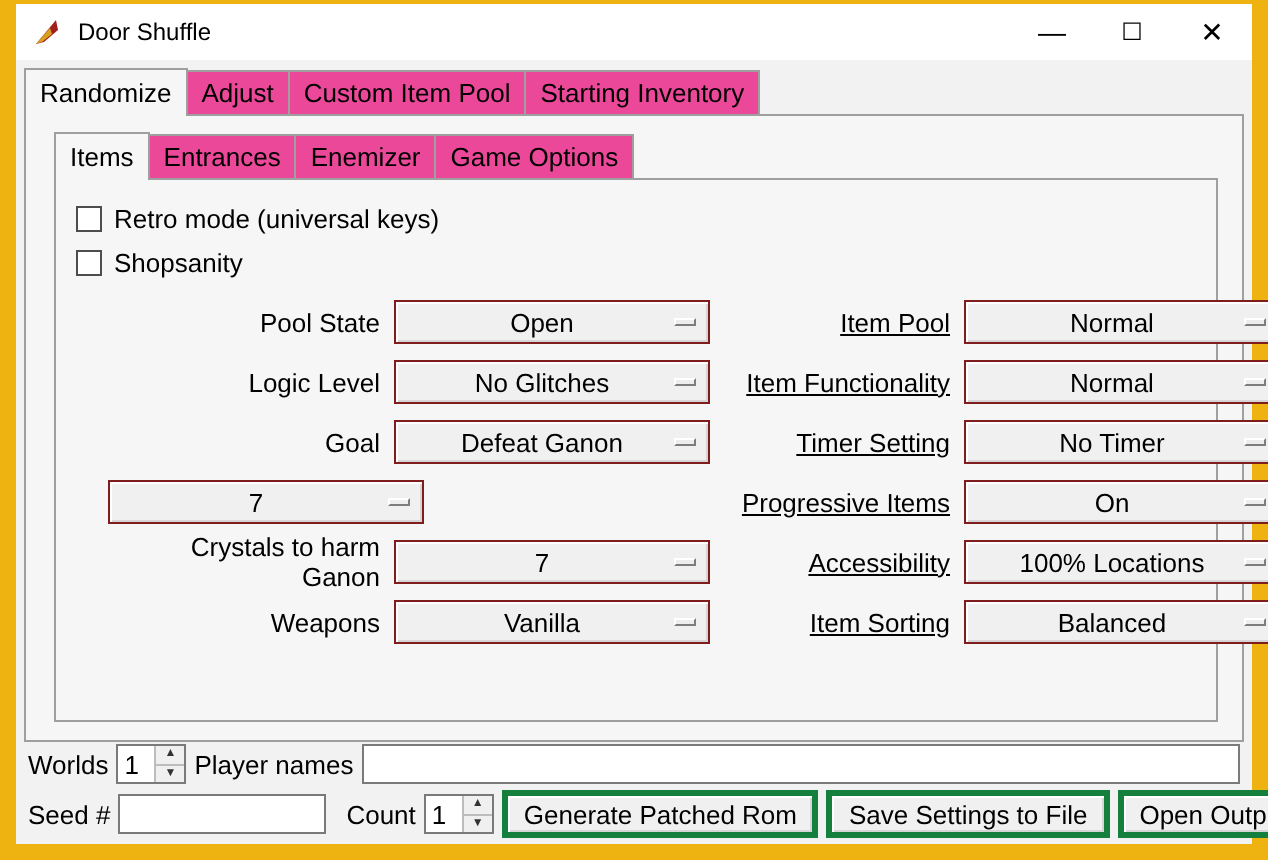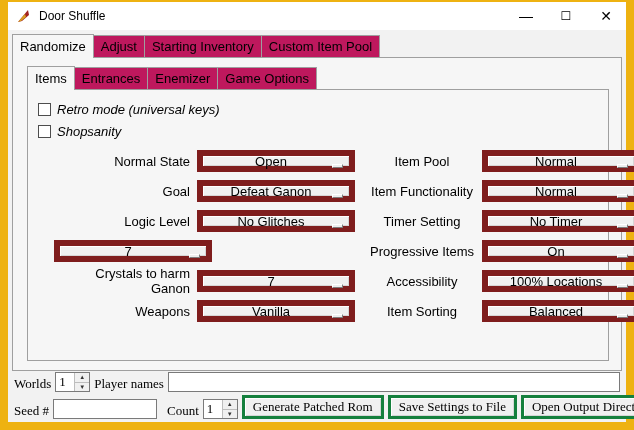--- a/index.html
+++ b/index.html
@@ -19,49 +19,49 @@
   .titlebar .title { font-size:12px; margin-left:7px; white-space:nowrap; }
   .win-controls { margin-left:auto; display:flex; height:100%; }
   .win-btn { width:40px; height:100%; display:flex; align-items:center; justify-content:center;
              font-size:14px; line-height:1; cursor:default; user-select:none; }
   .win-btn.max { font-size:12px; }
   
   .content { flex:1; background:#f2f2f2; display:flex; flex-direction:column;
              padding:4px 4px 2px 4px; min-height:0; }
   
   .tabs { display:flex; align-items:flex-end; position:relative; z-index:2; }
-  .tab { padding:3px 7px 3px 7px; background:#be185d; border:1px solid #9f9f9f;
+  .tab { padding:3px 7px 3px 7px; background:#ec4899; border:1px solid #9f9f9f;
          border-bottom:none; margin-right:-1px; white-space:nowrap; cursor:default; }
   .tab.selected { background:#f6f6f6; padding-top:4px; padding-bottom:4px; margin-bottom:-1px; z-index:3; position:relative; }
   .pane { border:1px solid #9f9f9f; background:#f6f6f6; position:relative; z-index:1; }
   .main-pane { height:314px; box-sizing:border-box; padding:8px 12px 0 14px; }
   .sub-pane { height:272px; box-sizing:border-box; padding:8px 6px 0 8px; }
   
-  .check-row { display:flex; align-items:center; height:22px; margin-left:2px;font-style:italic; }
+  .check-row { display:flex; align-items:center; height:22px; margin-left:2px; }
   .checkbox { width:13px; height:13px; background:#fff; border:1px solid #4d4d4d;
               box-sizing:border-box; margin-right:6px; flex:0 0 auto; }
   
   .options { display:flex; margin-top:8px; }
   .col { display:flex; flex-direction:column; gap:8px; }
   .col.left { margin-left:18px; }
   .col.right { margin-left:14px; }
   .opt-row { display:flex; align-items:center; height:22px; }
   .col.left  .opt-lbl { width:136px; text-align:right; padding-right:7px; }
-  .col.right .opt-lbl { width:106px; text-align:center; padding-right:7px; }
+  .col.right .opt-lbl { width:106px; text-align:right; padding-right:7px;text-decoration:underline; }
   .dd { width:158px; height:22px; box-sizing:border-box; background:#f0f0f0;
-        border:6px solid #7f1d1d;
+        border:1px solid #7f1d1d;
         box-shadow: inset 1px 1px 0 #ffffff, inset -1px -1px 0 #d6d6d6;
         display:flex; align-items:center; position:relative; cursor:default; }
   .dd .val { flex:1; text-align:center; padding-right:10px; }
   .dd .ind { position:absolute; right:6px; top:8px; width:11px; height:4px;
              background:#ededed; border:1px solid; border-color:#ffffff #7d7d7d #7d7d7d #ffffff;
              box-sizing:border-box; }
   
   .bottom { margin-top:auto; display:flex; flex-direction:column; gap:3px; padding:0 2px 1px 2px; }
-  .brow { display:flex; align-items:flex-end; gap:4px;font-family:Liberation Serif, serif; }
+  .brow { display:flex; align-items:center; gap:4px; }
   .lbl { white-space:nowrap; }
   .text-input { height:20px; box-sizing:border-box; border:1px solid #7a7a7a; background:#fff;
                 font:inherit; padding:0 3px; }
   .grow { flex:1; }
   .spin { display:flex; height:20px; box-sizing:border-box; border:1px solid #7a7a7a; background:#fff; }
   .spin input { width:15px; border:none; outline:none; font:inherit; padding:0 0 0 3px; }
   .spin .arrows { display:flex; flex-direction:column; width:14px; border-left:1px solid #bdbdbd; }
   .spin .arrows .arr { flex:1; display:flex; align-items:center; justify-content:center;
                        font-size:6px; line-height:1; background:#f0f0f0; color:#333; cursor:default; }
   .spin .arrows .arr.down { border-top:1px solid #bdbdbd; }
@@ -88,22 +88,22 @@
       <div class="win-btn max">☐</div>
       <div class="win-btn">✕</div>
     </div>
   </div>
 
   <div class="content">
 
     <div class="tabs">
       <div class="tab selected">Randomize</div>
       <div class="tab">Adjust</div>
+      <div class="tab">Custom Item Pool</div>
       <div class="tab">Starting Inventory</div>
-      <div class="tab">Custom Item Pool</div>
     </div>
 
     <div class="pane main-pane">
 
       <div class="tabs">
         <div class="tab selected">Items</div>
         <div class="tab">Entrances</div>
         <div class="tab">Enemizer</div>
         <div class="tab">Game Options</div>
       </div>
@@ -116,37 +116,37 @@
         </div>
         <div class="check-row">
           <span class="checkbox"></span>
           <span>Shopsanity</span>
         </div>
 
         <div class="options">
 
           <div class="col left">
             <div class="opt-row">
-              <span class="opt-lbl">Normal State</span>
+              <span class="opt-lbl">Pool State</span>
               <div class="dd">
                 <span class="val">Open</span>
                 <span class="ind"></span>
               </div>
             </div>
             <div class="opt-row">
+              <span class="opt-lbl">Logic Level</span>
+              <div class="dd">
+                <span class="val">No Glitches</span>
+                <span class="ind"></span>
+              </div>
+            </div>
+            <div class="opt-row">
               <span class="opt-lbl">Goal</span>
               <div class="dd">
                 <span class="val">Defeat Ganon</span>
-                <span class="ind"></span>
-              </div>
-            </div>
-            <div class="opt-row">
-              <span class="opt-lbl">Logic Level</span>
-              <div class="dd">
-                <span class="val">No Glitches</span>
                 <span class="ind"></span>
               </div>
             </div>
             <div class="opt-row">
               <div class="dd">
                 <span class="val">7</span>
                 <span class="ind"></span>
               </div>
             </div>
             <div class="opt-row">

